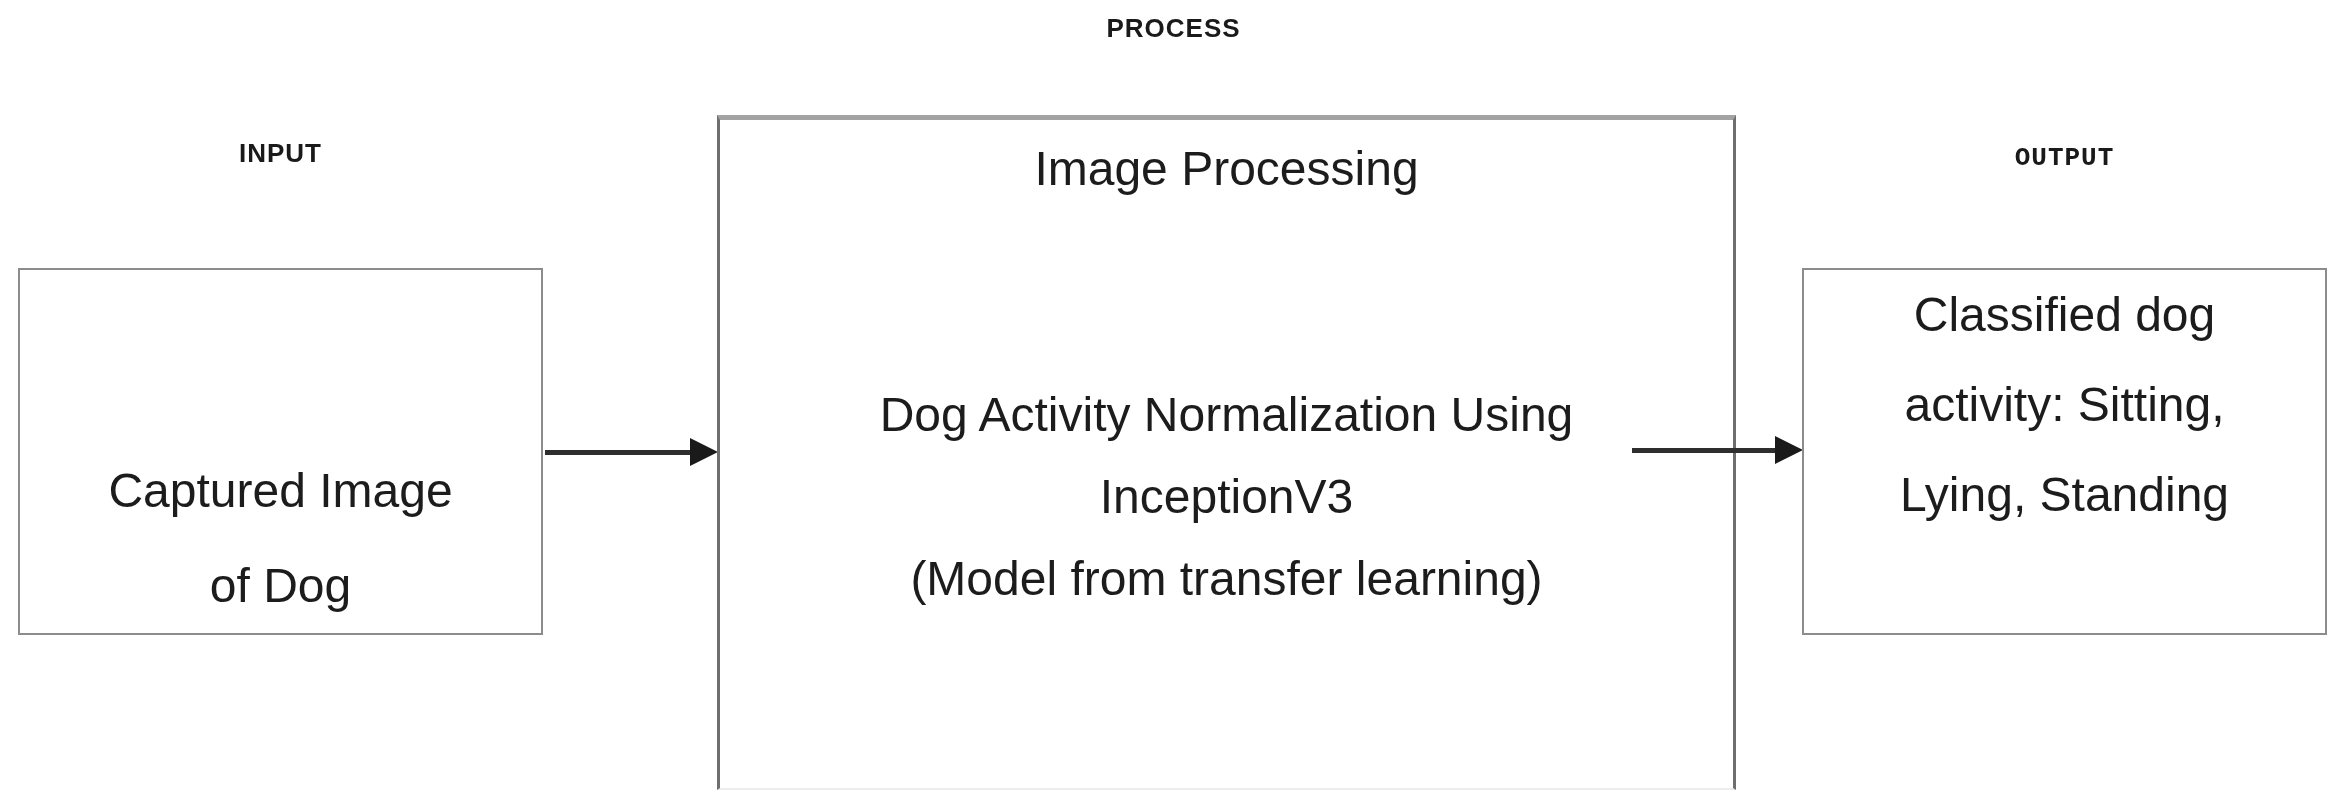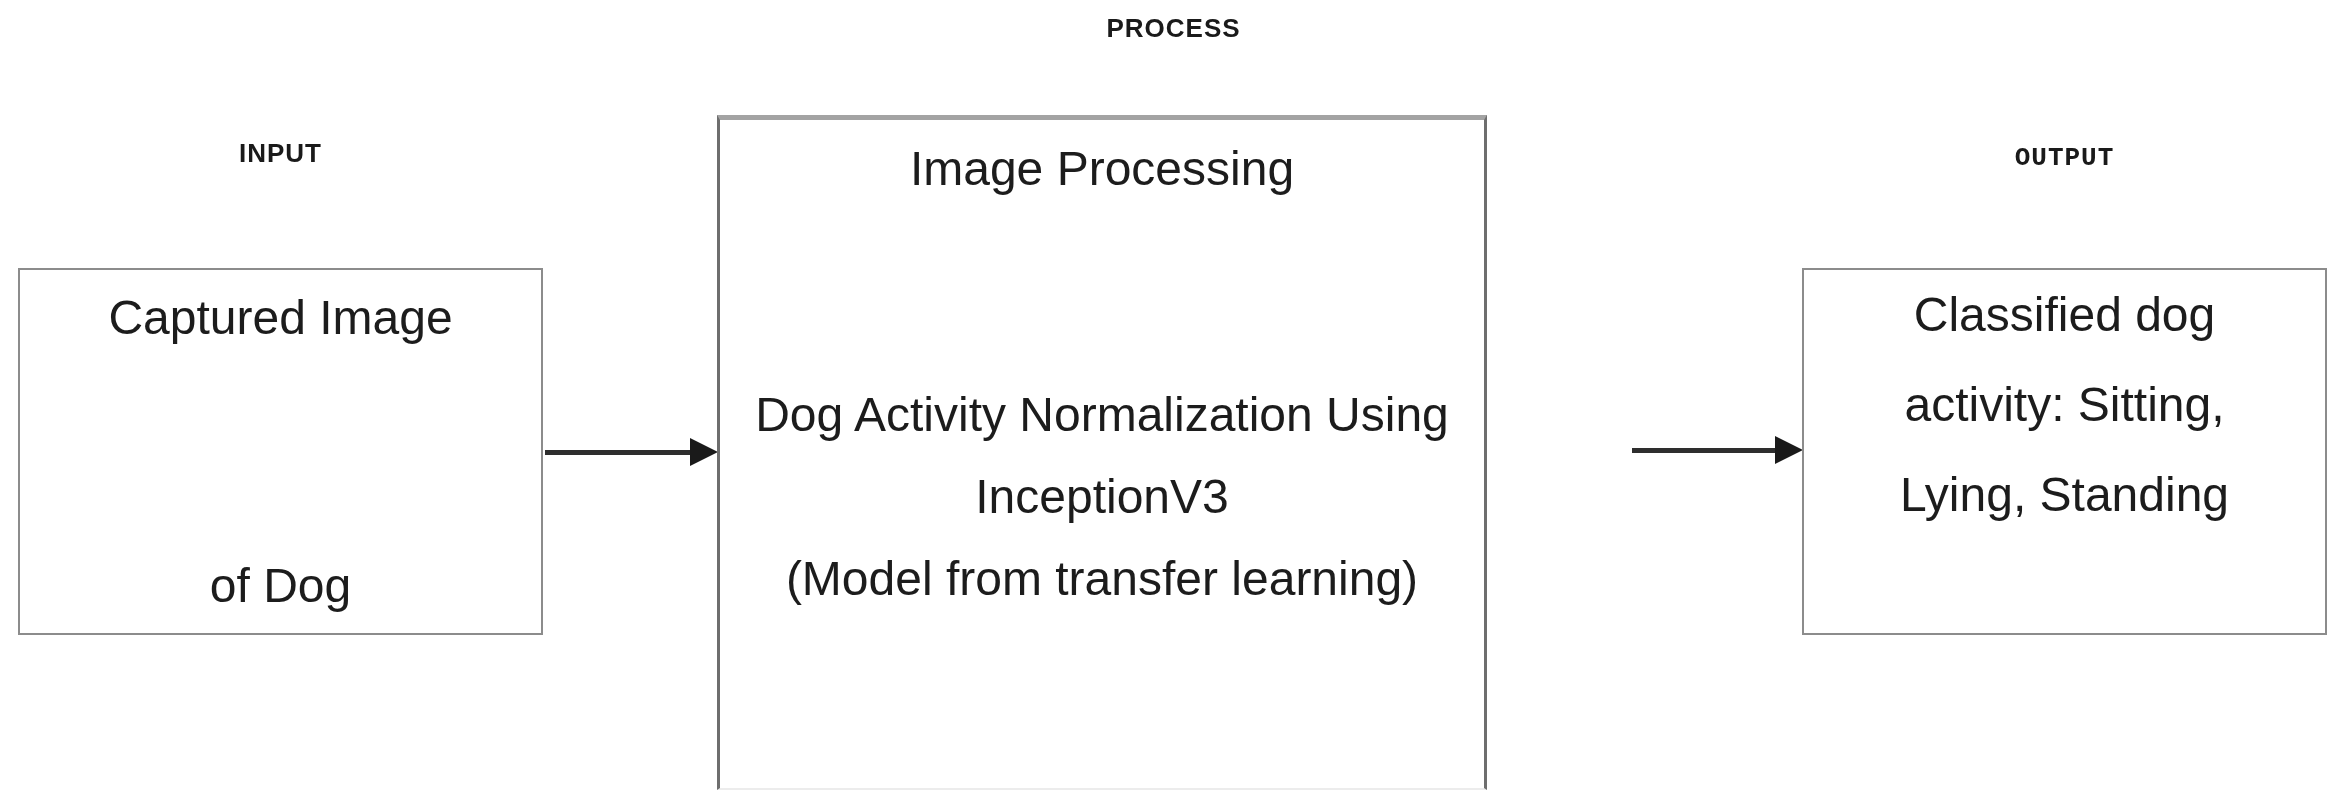--- a/index.html
+++ b/index.html
@@ -32,25 +32,25 @@
     position: absolute;
     box-sizing: border-box;
     background: #ffffff;
     text-align: center;
     font-size: 48px;
     color: #1c1c1c;
   }
   .box-input {
     left: 18px; top: 268px; width: 525px; height: 367px;
     border: 2px solid #8c8c8c;
-    display: flex; flex-direction: column; justify-content: space-between;
+    display: flex; flex-direction: column; justify-content: flex-end;
     line-height: 95px;
   }
   .box-process {
-    left: 717px; top: 115px; width: 770px; height: 675px;
+    left: 717px; top: 115px; width: 1019px; height: 675px;
     border-left: 3px solid #6e6e6e;
     border-right: 3px solid #6e6e6e;
     border-top: 5px solid #a3a3a3;
     border-bottom: 2px solid #ececec;
     padding-top: 8px;
   }
   .box-output {
     left: 1802px; top: 268px; width: 525px; height: 367px;
     border: 2px solid #8c8c8c;
     display: flex; flex-direction: column; justify-content: flex-start;

